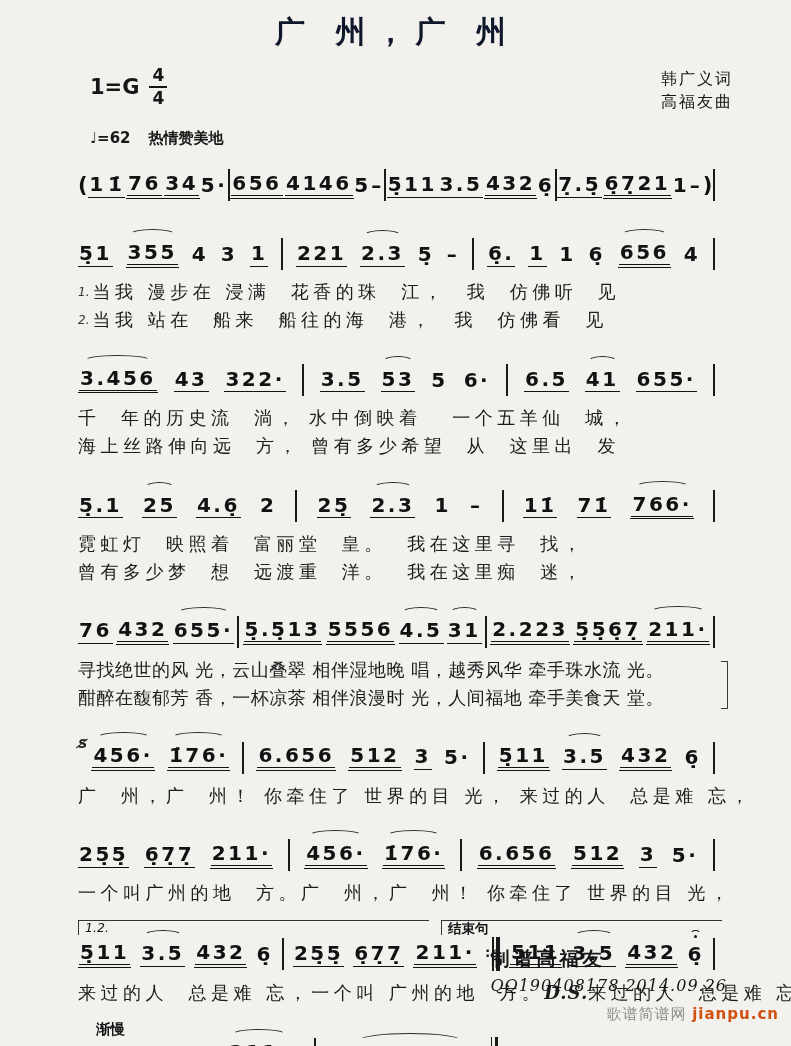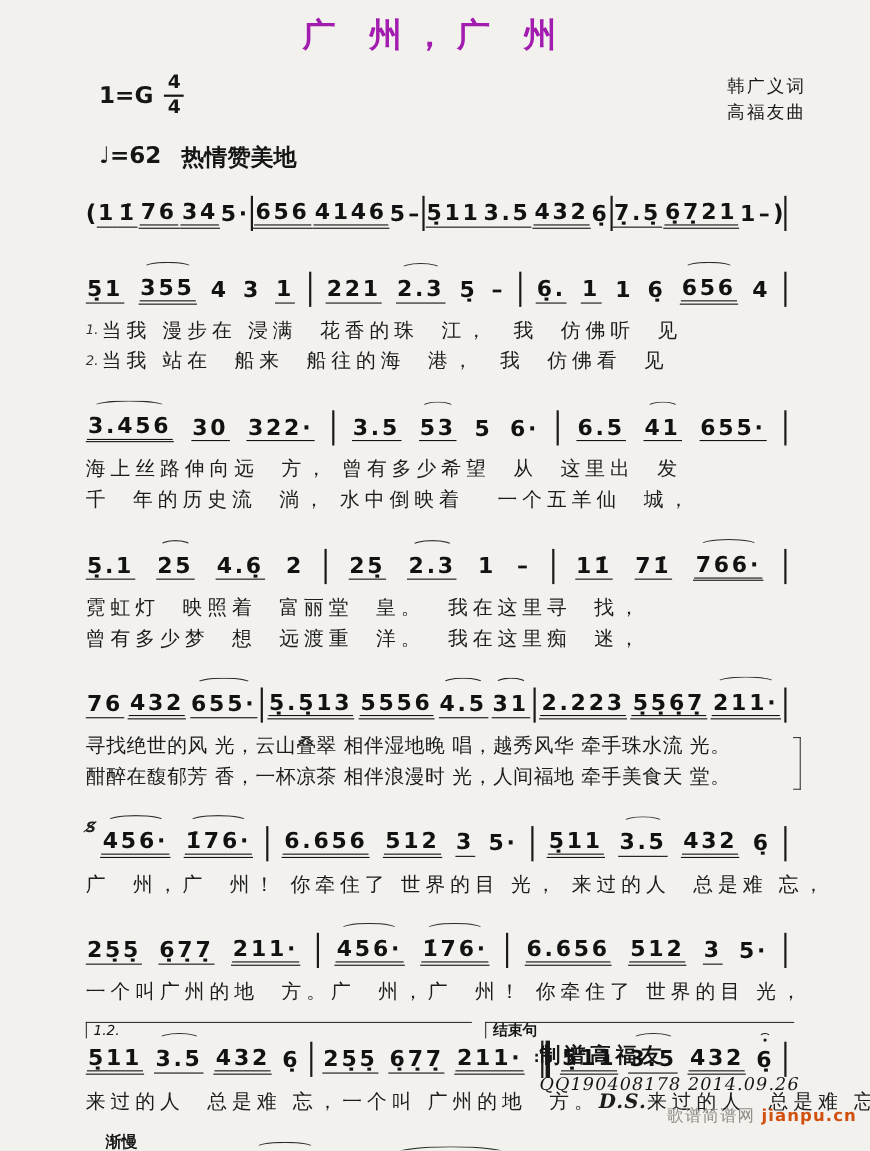--- a/index.html
+++ b/index.html
@@ -1,29 +1,29 @@
 <!DOCTYPE html>
 <html><head>
 <meta charset="utf-8">
 <style>
   html,body{margin:0;padding:0;background:#e8e8e6;}
   .page{position:relative;width:791px;height:1046px;margin:0 auto;background:#f2f1ed;
         color:#161616;font-family:"DejaVu Sans",sans-serif;overflow:hidden;}
   
   .title{padding-top:12px;text-align:center;font-size:30px;font-weight:700;
-         letter-spacing:10px;font-family:"DejaVu Serif",serif;color:#a21caf;}
+         letter-spacing:10px;font-family:"DejaVu Serif",serif;color:#0f172a;}
   .meta{display:flex;justify-content:space-between;align-items:flex-start;
         margin:14px 58px 0 90px;}
   .keysig{display:flex;align-items:center;gap:10px;font-size:21px;font-weight:700;}
   .meter{display:inline-flex;flex-direction:column;align-items:center;font-size:17px;
          font-weight:700;line-height:1;}
   .meter .mt{border-bottom:2px solid #161616;padding:0 3px 2px;}
   .meter .mb{padding-top:2px;}
   .credits{text-align:right;font-size:16px;line-height:1.45;letter-spacing:2px;}
-  .tempoline{margin:16px 0 4px 90px;font-size:21px;font-weight:700;display:flex;gap:18px;}
+  .tempoline{margin:16px 0 4px 90px;font-size:15px;font-weight:700;display:flex;gap:18px;}
   
   .score{margin:4px 76px 0 78px;}
   .sys{position:relative;margin-bottom:13px;}
   .notes{display:flex;justify-content:space-between;align-items:center;
          padding:17px 0 7px;font-size:20px;font-weight:700;color:#121212;}
   .narrow .notes{width:66%;}
   .note{position:relative;letter-spacing:2.5px;white-space:nowrap;line-height:1.15;}
   .ptxt{font-size:21px;font-weight:700;}
   .u{display:inline-block;border-bottom:1.8px solid #121212;padding:0 1px 1.5px;line-height:1.1;}
   .u .u{border-bottom-width:1.6px;padding-bottom:1px;}
@@ -144,36 +144,36 @@
           <div class="bar"></div>
         </div>
         <div class="lyrics">
           <div class="lyr"><span class="num">1.</span><span>当我 漫步在 浸满  花香的珠  江，  我  仿佛听  见</span></div>
           <div class="lyr"><span class="num">2.</span><span>当我 站在  船来  船往的海  港，  我  仿佛看  见</span></div>
         </div>
       </div>
       <div class="sys">
         <div class="notes">
           <span class="note slur"><span class="u"><span class="u">3.456</span></span></span>
-          <span class="note"><span class="u">30</span></span>
+          <span class="note"><span class="u">43</span></span>
           <span class="note"><span class="u">322·</span></span>
           <div class="bar"></div>
           <span class="note"><span class="u">3.5</span></span>
           <span class="note slur"><span class="u">53</span></span>
           <span class="note">5</span>
           <span class="note">6·</span>
           <div class="bar"></div>
           <span class="note"><span class="u">6.5</span></span>
           <span class="note slur"><span class="u">41</span></span>
           <span class="note"><span class="u">655·</span></span>
           <div class="bar"></div>
         </div>
         <div class="lyrics">
+          <div class="lyr"><span>千  年的历史流  淌， 水中倒映着   一个五羊仙  城，</span></div>
           <div class="lyr"><span>海上丝路伸向远  方， 曾有多少希望  从  这里出  发</span></div>
-          <div class="lyr"><span>千  年的历史流  淌， 水中倒映着   一个五羊仙  城，</span></div>
         </div>
       </div>
       <div class="sys">
         <div class="notes">
           <span class="note"><span class="u">5̣.1</span></span>
           <span class="note slur"><span class="u">25</span></span>
           <span class="note"><span class="u">4.6̣</span></span>
           <span class="note">2</span>
           <div class="bar"></div>
           <span class="note"><span class="u">25̣</span></span>

